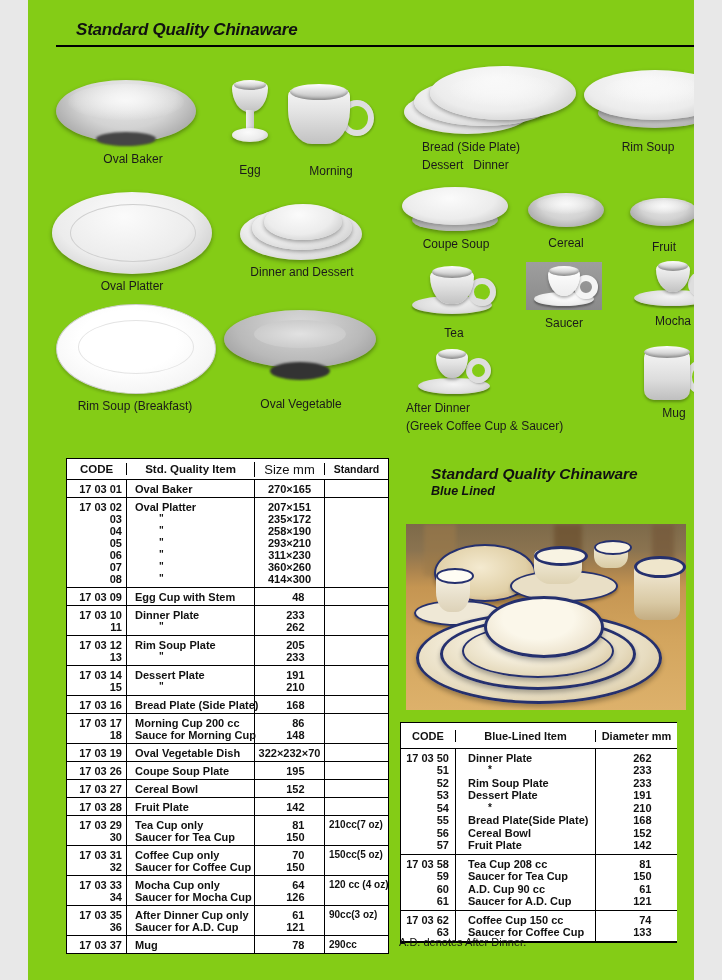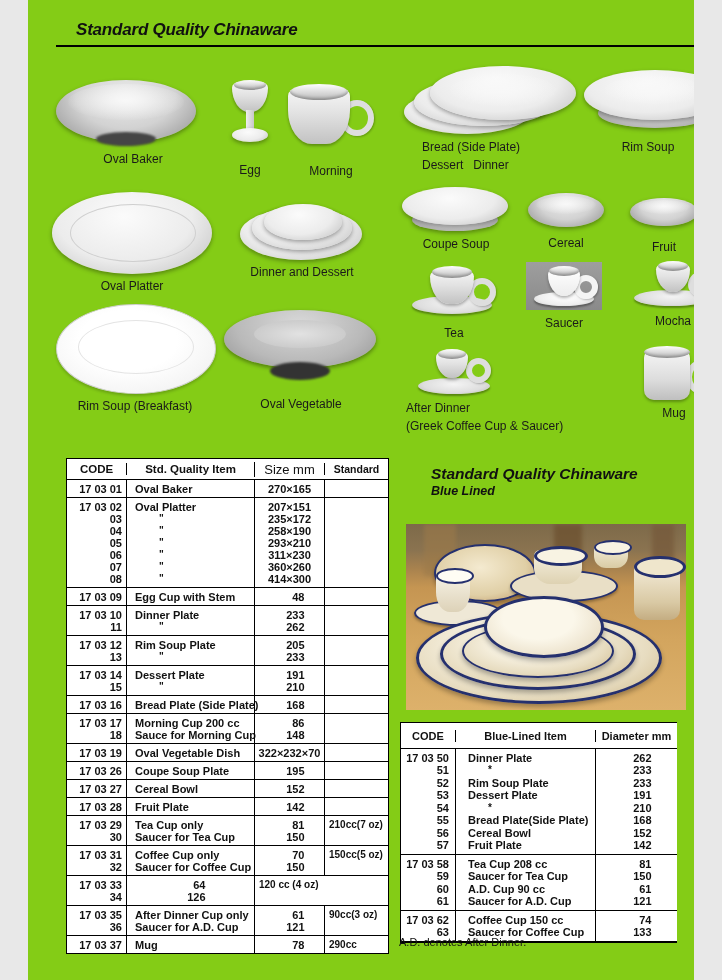--- a/index.html
+++ b/index.html
@@ -434,20 +434,24 @@
           </div>
           <div class="tcell c-contents">
             <div class="tline">150cc(5 oz)</div>
           </div>
         </div>
         <div class="tsec">
           <div class="tcell c-codes">
             <div class="tline">17 03 33</div>
             <div class="tline">34</div>
           </div>
+          <div class="tcell c-items">
+            <div class="tline">Mocha Cup only</div>
+            <div class="tline">Saucer for Mocha Cup</div>
+          </div>
           <div class="tcell c-sizes">
             <div class="tline szline"><span class="num">64</span></div>
             <div class="tline szline"><span class="num">126</span></div>
           </div>
           <div class="tcell c-contents">
             <div class="tline">120 cc (4 oz)</div>
           </div>
         </div>
         <div class="tsec">
           <div class="tcell c-codes">

